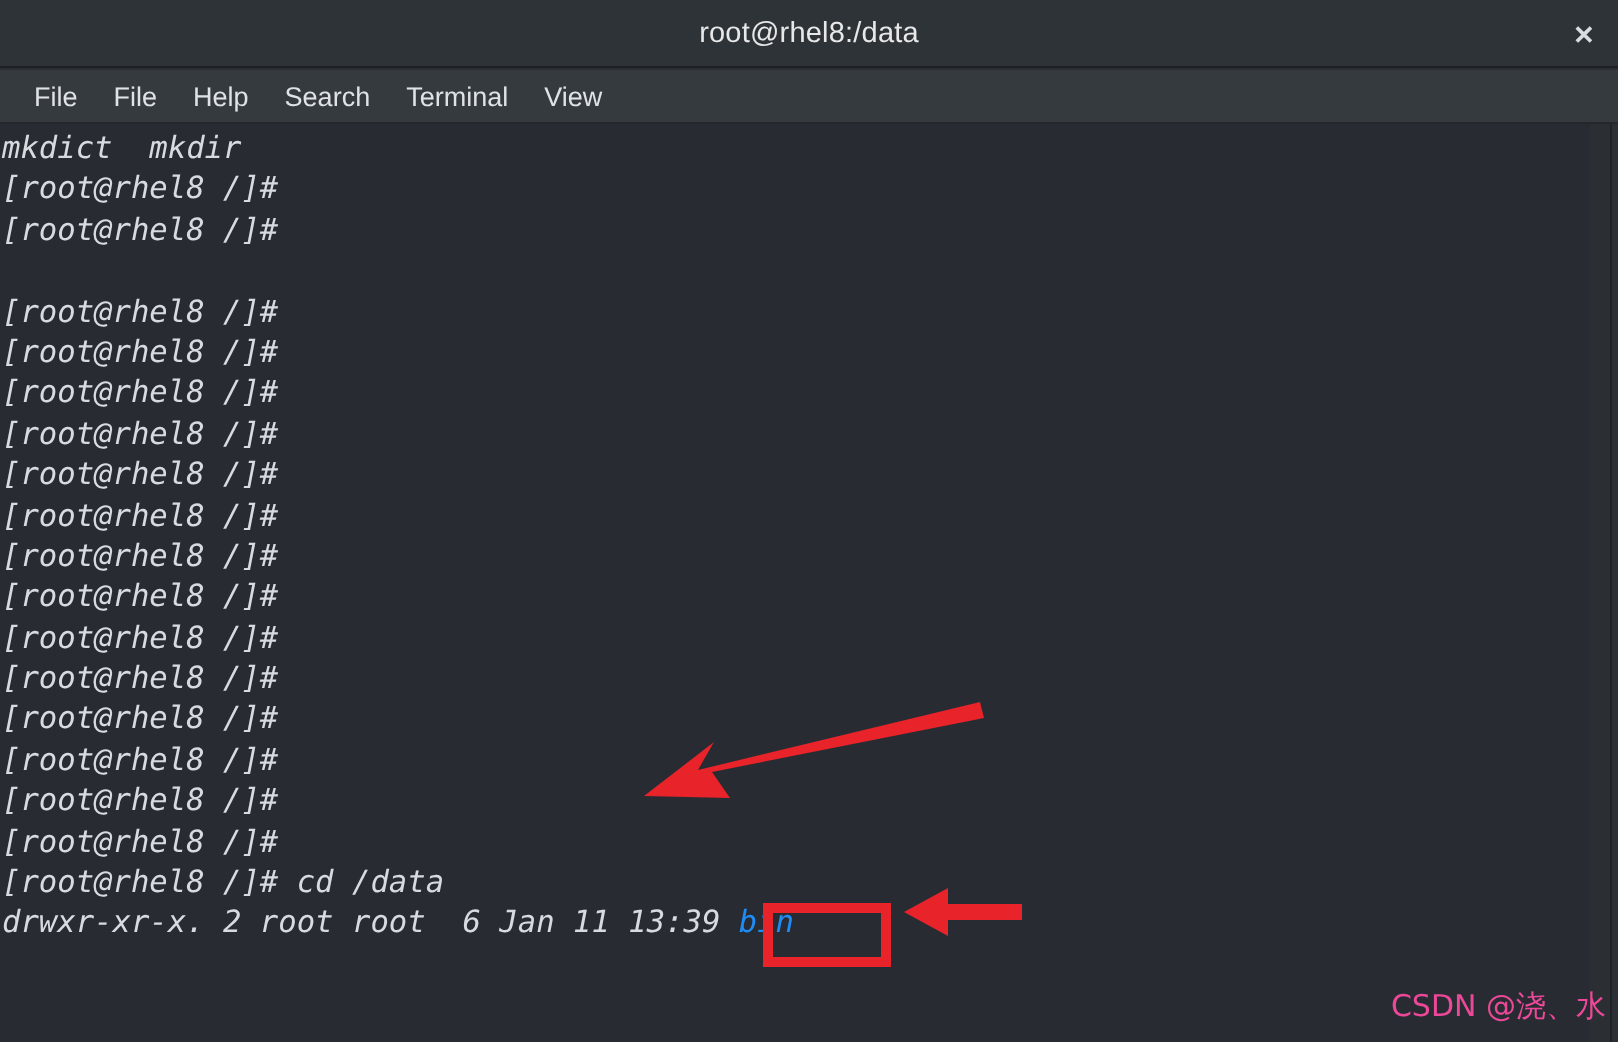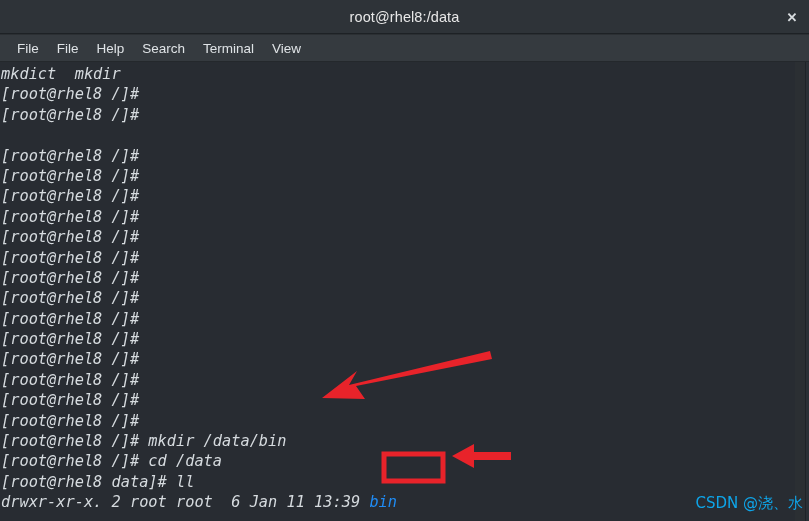--- a/index.html
+++ b/index.html
@@ -130,21 +130,21 @@
     left: 0; top: 0;
     width: 809px;
     height: 521px;
     pointer-events: none;
   }
   
   #watermark {
     position: absolute;
     right: 16px;
     bottom: 8px;
-    color: #0ea5e9;
+    color: #ec4899;
     font-size: 15px;
     font-family: "DejaVu Sans", sans-serif;
     white-space: nowrap;
   }
 </style>
 </head>
 <body>
 
 <div id="window">
 
@@ -175,23 +175,21 @@
         <div class="term-line">[root@rhel8 /]#</div>
         <div class="term-line">[root@rhel8 /]#</div>
         <div class="term-line">[root@rhel8 /]#</div>
         <div class="term-line">[root@rhel8 /]#</div>
         <div class="term-line">[root@rhel8 /]#</div>
         <div class="term-line">[root@rhel8 /]#</div>
         <div class="term-line">[root@rhel8 /]#</div>
         <div class="term-line">[root@rhel8 /]#</div>
         <div class="term-line">[root@rhel8 /]#</div>
         <div class="term-line">[root@rhel8 /]#</div>
-        <div class="term-line">[root@rhel8 /]# mkdir /data/bin</div>
         <div class="term-line">[root@rhel8 /]# cd /data</div>
-        <div class="term-line">[root@rhel8 data]# ll</div>
         <div class="term-line">drwxr-xr-x. 2 root root  6 Jan 11 13:39 <span class="c-blue">bin</span></div>
       </div>
   </div>
 
   <div id="scrollbar-track">
     <div id="scrollbar-thumb"></div>
   </div>
 
   <svg id="annotations" viewBox="0 0 809 521" width="809" height="521">
 

